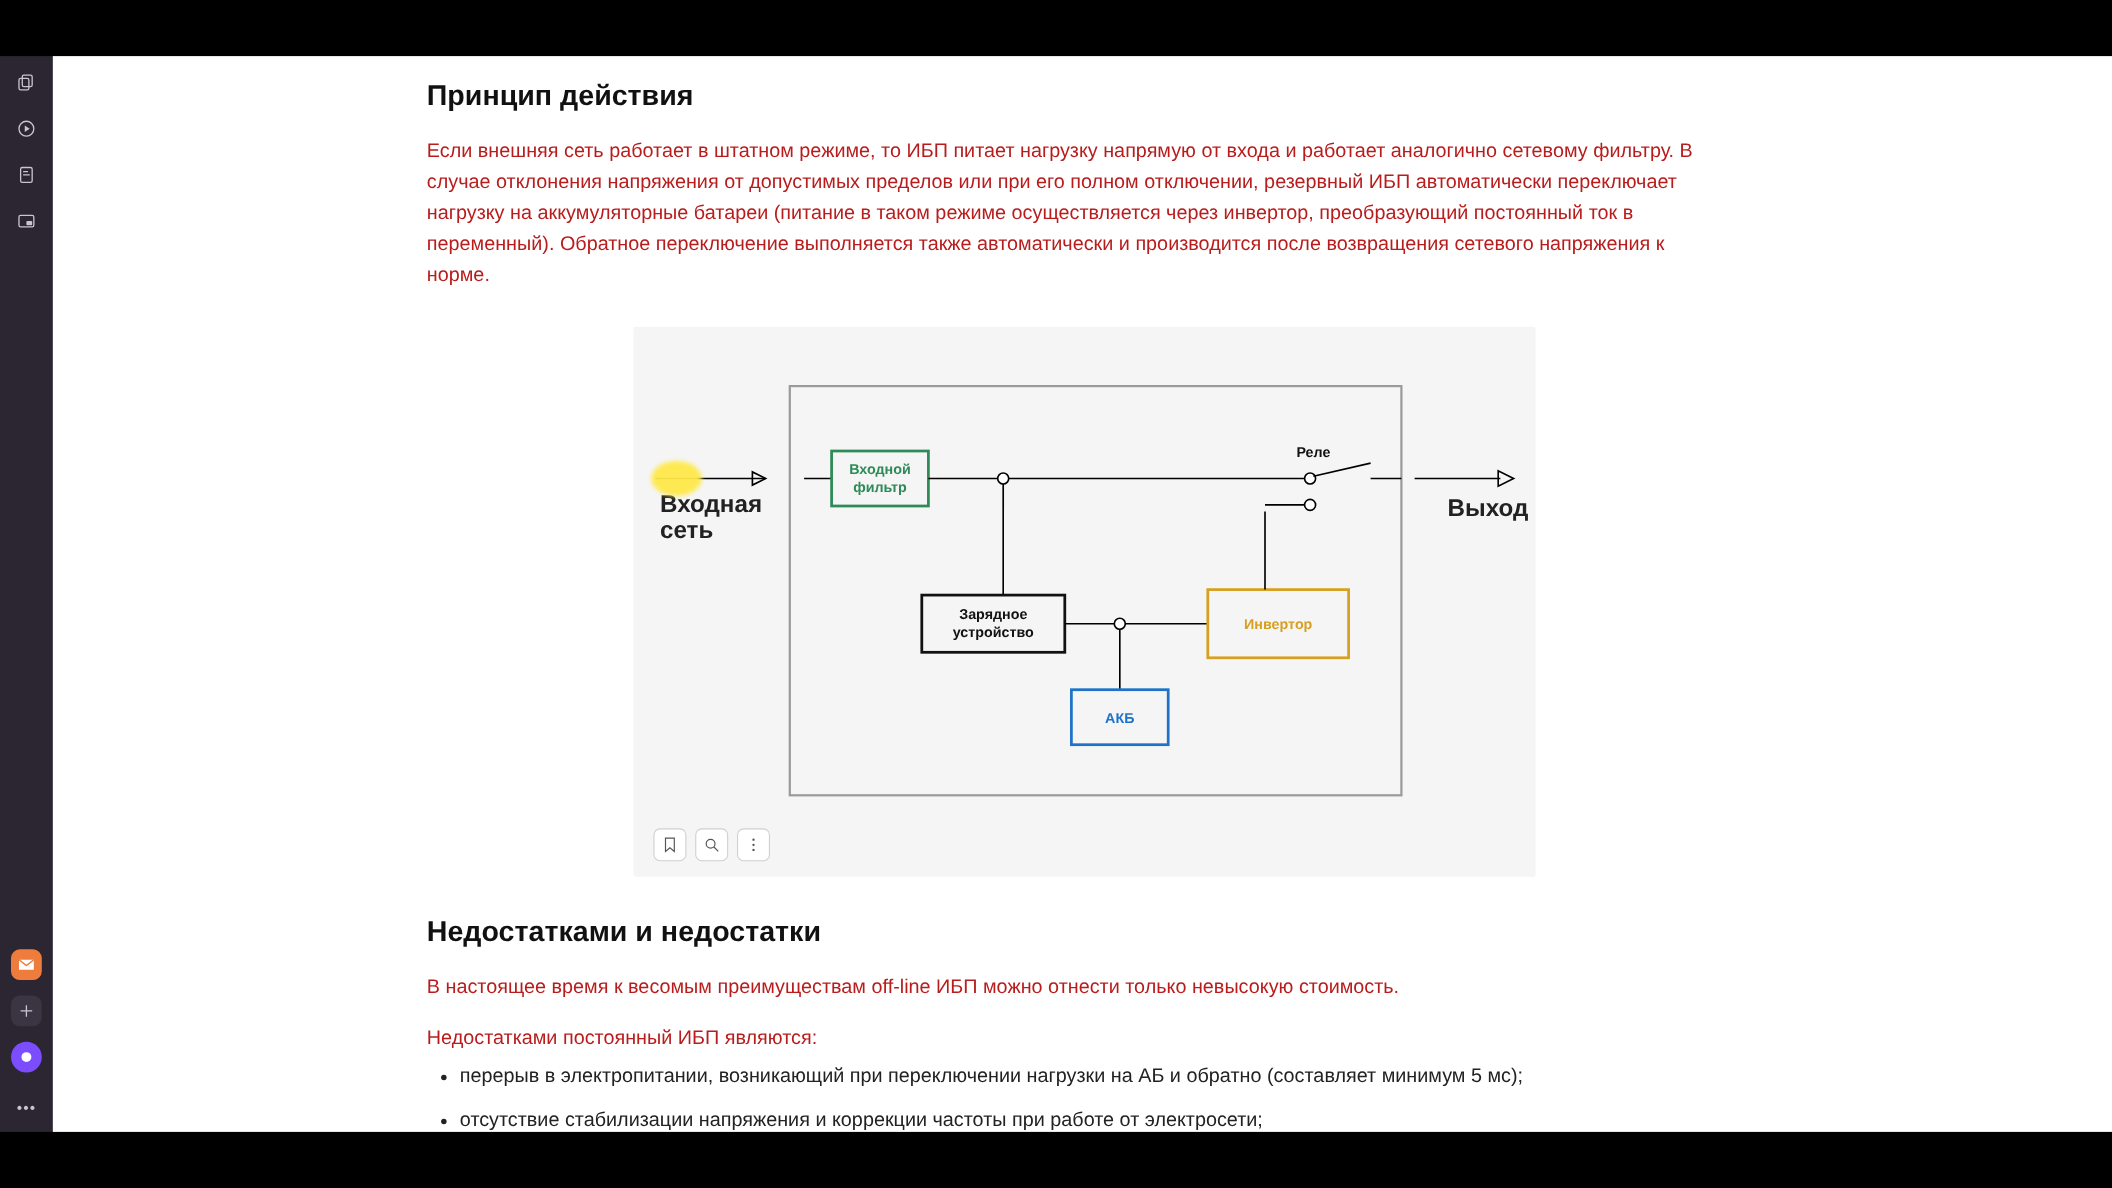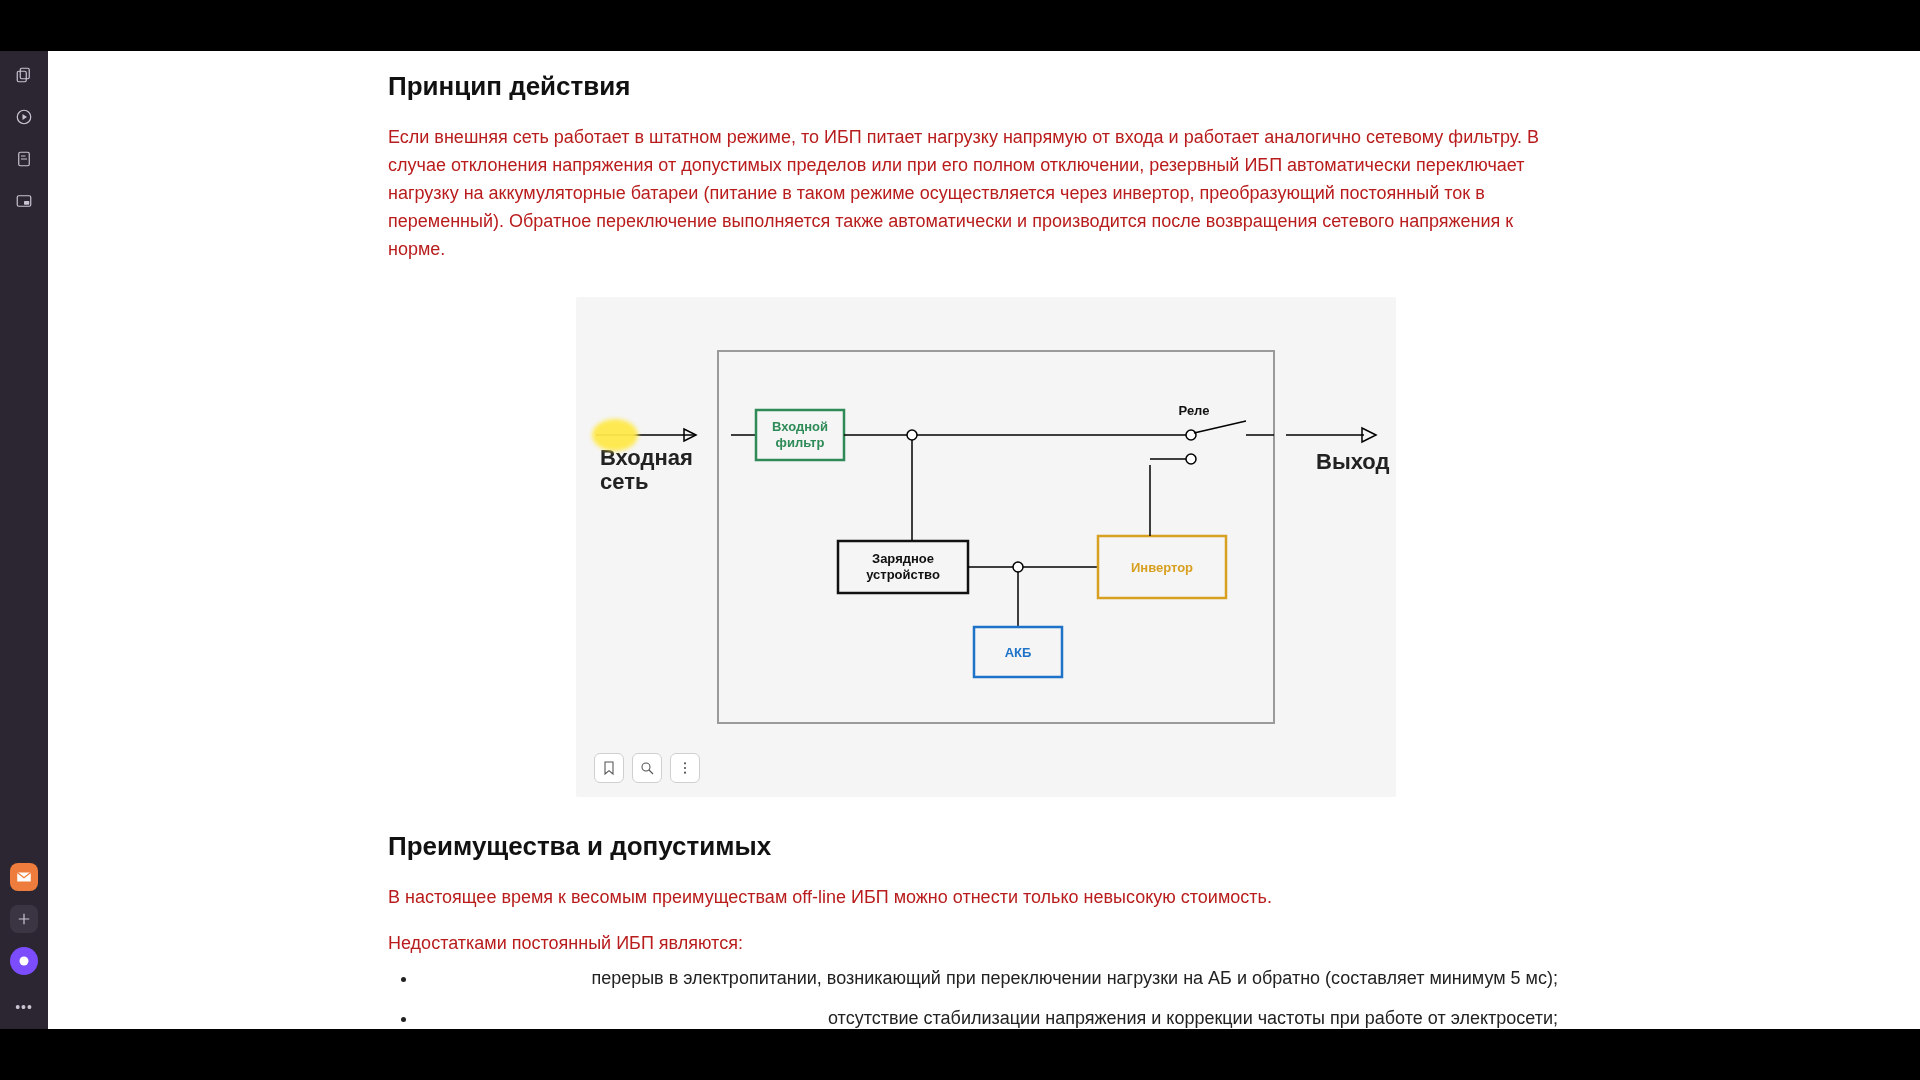--- a/index.html
+++ b/index.html
@@ -18,21 +18,21 @@
   .sb-dots { color:#c9c4d2; font-size:14px; letter-spacing:1px; margin:10px 0 14px 0; }
   .content-frame { position:absolute; left:48px; top:0; width:1872px; height:978px; background:#fff; overflow:hidden; }
   .article { position:absolute; left:340px; top:20px; width:1170px; color:#1a1a1a; }
   .h2 { font-size:26px; font-weight:700; margin:0 0 22px 0; color:#111; }
   .p  { font-size:18px; line-height:1.55; color:#b91c1c; margin-bottom:18px; }
   .figure { width:820px; margin:34px 0 34px 188px; background:#f5f5f5; border-radius:2px; position:relative; padding-bottom:20px; }
   .figure svg { display:block; }
   .fig-toolbar { position:absolute; left:18px; bottom:14px; display:flex; gap:8px; align-items:center; }
   .fig-btn { width:30px; height:30px; border:1px solid #d0d0d0; border-radius:6px; background:#fff; display:flex; align-items:center; justify-content:center; cursor:pointer; }
   .fig-btn svg { width:16px; height:16px; stroke:#555; fill:none; stroke-width:1.6; }
-  ul.dis { margin:6px 0 0 30px;text-align:right; }
+  ul.dis { margin:6px 0 0 30px; }
   ul.dis li { font-size:18px; line-height:1.65; color:#222; margin-bottom:10px; }
   .cursor-hl { position:absolute; width:46px; height:32px; background:#ffe94a; border-radius:50%; filter:blur(2px); opacity:.95; }
   
   .dg-label { font-family:Arial,sans-serif; }
 </style>
 </head>
 <body>
 
 <div class="letterbox-top"></div>
 <div class="letterbox-bot"></div>
@@ -163,21 +163,21 @@
           <div class="fig-btn">
             <svg viewBox="0 0 24 24">
                 <circle cx="12" cy="5" r="1.6" fill="#555" stroke="none"></circle>
                 <circle cx="12" cy="12" r="1.6" fill="#555" stroke="none"></circle>
                 <circle cx="12" cy="19" r="1.6" fill="#555" stroke="none"></circle>
               </svg>
           </div>
         </div>
       </div>
 
-      <h2 class="h2">Преимущества и допустимых</h2>
+      <h2 class="h2">Недостатками и недостатки</h2>
       <p class="p">В настоящее время к весомым преимуществам off-line ИБП можно отнести только невысокую стоимость.</p>
       <p class="p" style="margin-bottom:6px;">Недостатками постоянный ИБП являются:</p>
       <ul class="dis">
         <li>перерыв в электропитании, возникающий при переключении нагрузки на АБ и обратно (составляет минимум 5 мс);</li>
         <li>отсутствие стабилизации напряжения и коррекции частоты при работе от электросети;</li>
 
       </ul>
 
     </div>
   </div>

